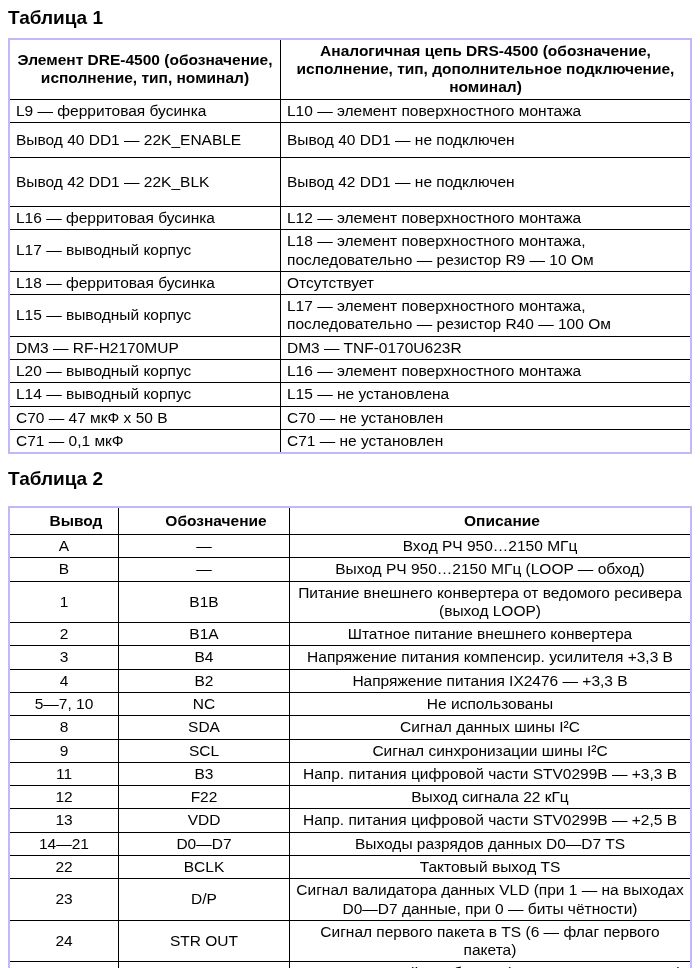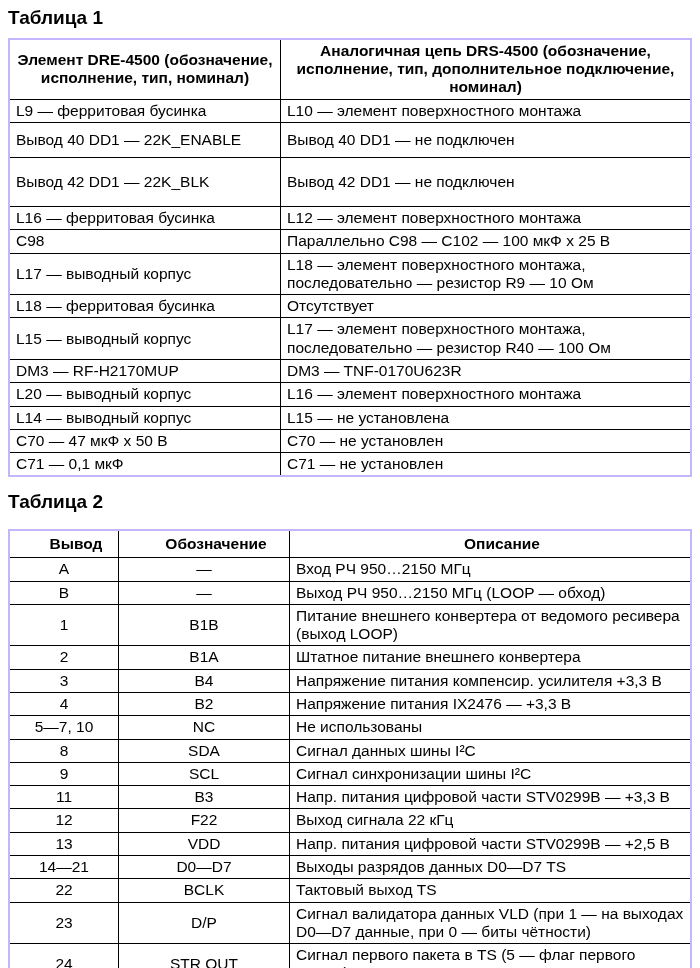--- a/index.html
+++ b/index.html
@@ -53,21 +53,21 @@
   #table1 th:nth-child(1) { width: 262px; }
   #table1 td { text-align: left; }
   
   #table1 tbody tr:nth-child(2) td { height: 30px; }
   #table1 tbody tr:nth-child(3) td { height: 44px; }
   
   #table2 th:nth-child(1) { width: 76px; }
   #table2 th:nth-child(2) { width: 138px; }
   #table2 td:nth-child(1),
   #table2 td:nth-child(2) { text-align: center; }
-  #table2 td:nth-child(3) { text-align: left; }
+  #table2 td:nth-child(3) { text-align: center; }
   #table2 th { height: 22px; padding-left: 28px; }
 </style>
 </head>
 <body>
 
 <div class="page">
 
   <div class="table-caption">Таблица 1</div>
 
   <table id="table1">
@@ -88,24 +88,20 @@
         </tr>
         <tr>
           <td>Вывод 42 DD1 — 22K_BLK</td>
           <td>Вывод 42 DD1 — не подключен</td>
         </tr>
         <tr>
           <td>L16 — ферритовая бусинка</td>
           <td>L12 — элемент поверхностного монтажа</td>
         </tr>
         <tr>
-          <td>C98</td>
-          <td>Параллельно C98 — C102 — 100 мкФ х 25 В</td>
-        </tr>
-        <tr>
           <td>L17 — выводный корпус</td>
           <td>L18 — элемент поверхностного монтажа, последовательно — резистор R9 — 10 Ом</td>
         </tr>
         <tr>
           <td>L18 — ферритовая бусинка</td>
           <td>Отсутствует</td>
         </tr>
         <tr>
           <td>L15 — выводный корпус</td>
           <td>L17 — элемент поверхностного монтажа, последовательно — резистор R40 — 100 Ом</td>
@@ -215,21 +211,21 @@
           <td>Тактовый выход TS</td>
         </tr>
         <tr>
           <td>23</td>
           <td>D/P</td>
           <td>Сигнал валидатора данных VLD (при 1 — на выходах D0—D7 данные, при 0 — биты чётности)</td>
         </tr>
         <tr>
           <td>24</td>
           <td>STR OUT</td>
-          <td>Сигнал первого пакета в TS (5 — флаг первого пакета)</td>
+          <td>Сигнал первого пакета в TS (6 — флаг первого пакета)</td>
         </tr>
         <tr>
           <td>25</td>
           <td>ERROR</td>
           <td>Сигнал пакетной ошибки TS (1 — пакет некорректен)</td>
         </tr>
       </tbody>
     </table>
 
 </div>

